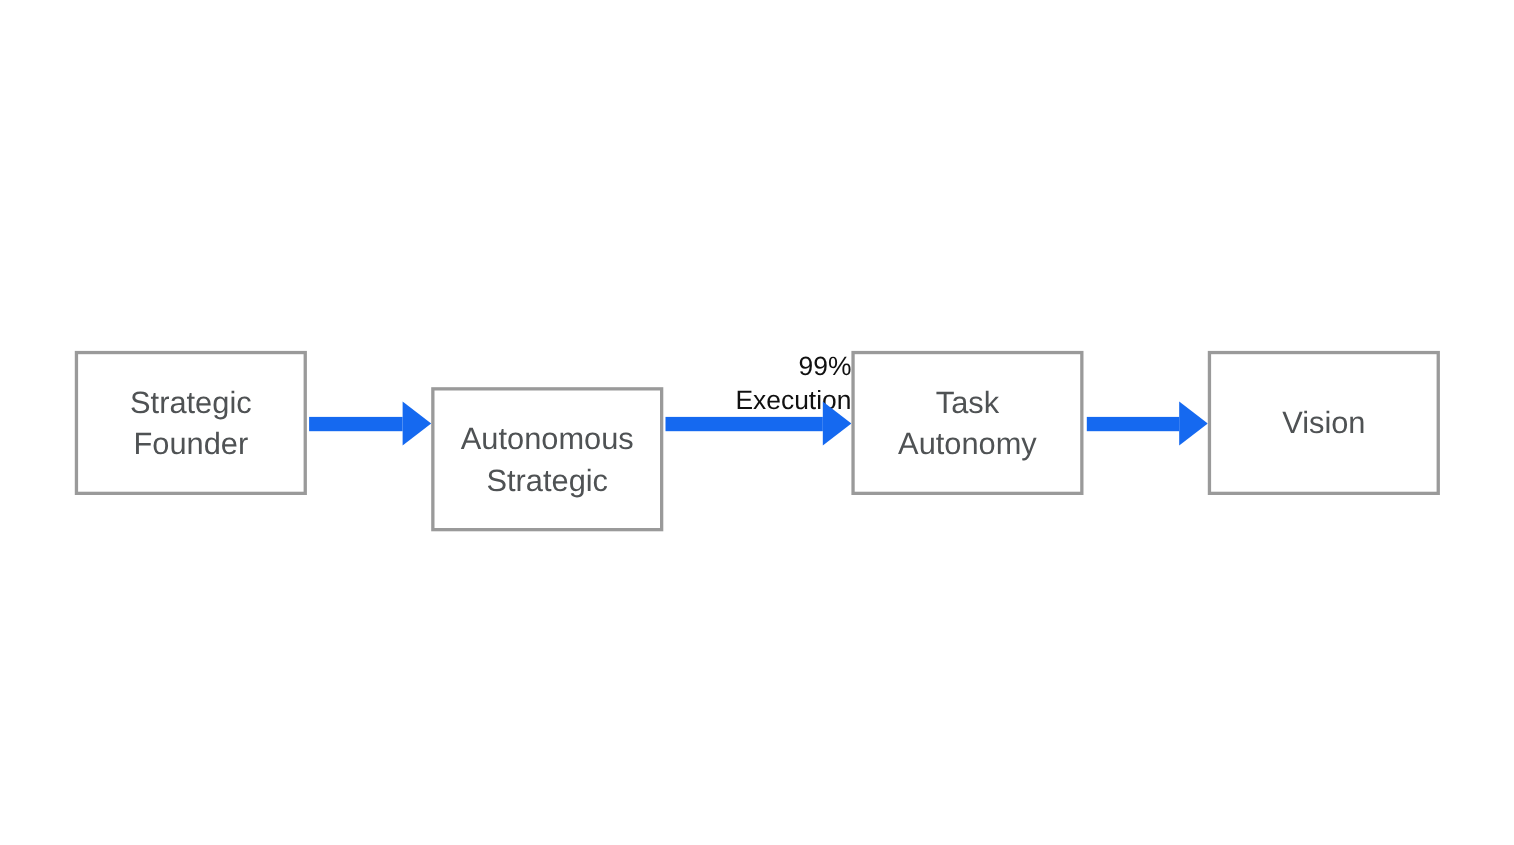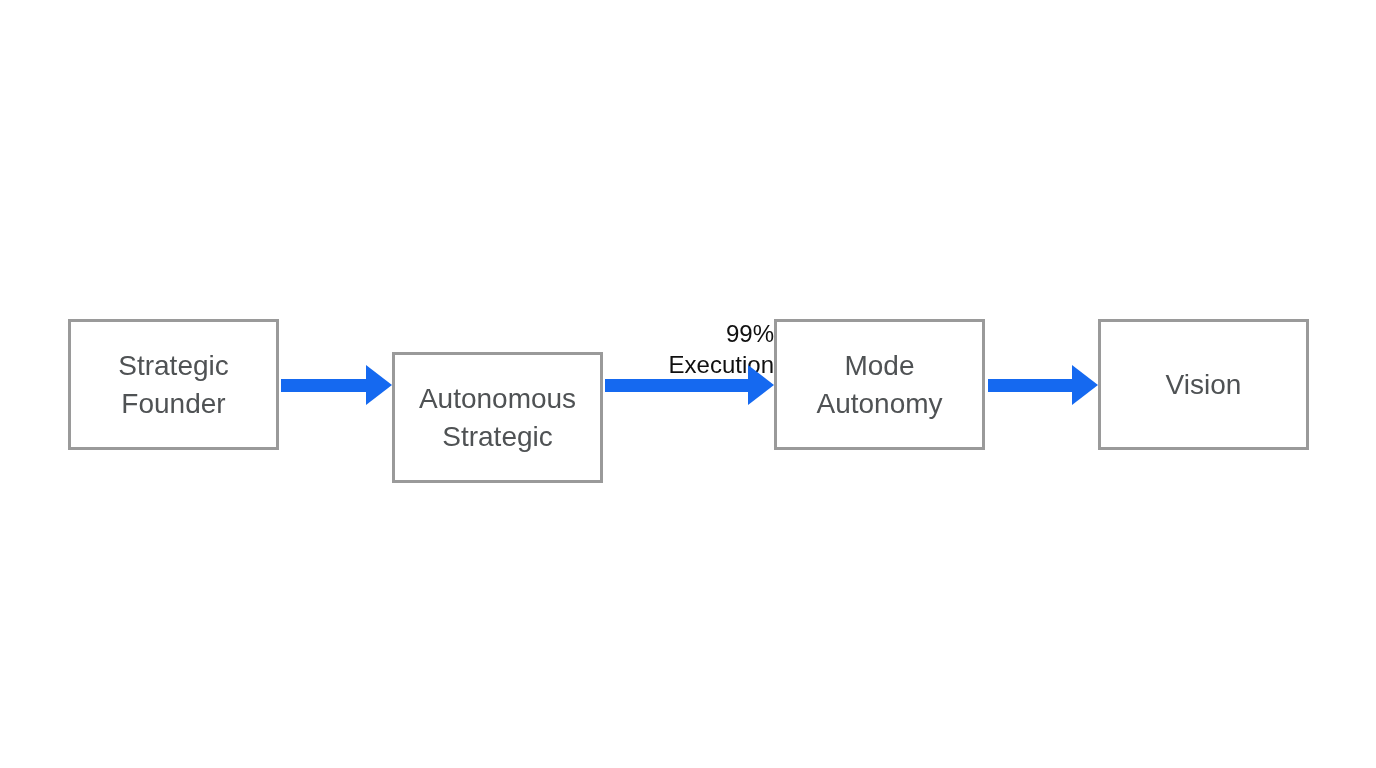--- a/index.html
+++ b/index.html
@@ -107,21 +107,21 @@
   </div>
 
   <div class="edge-label">
     <div>99%</div>
     <div>Execution</div>
   </div>
   <div class="arrow-shaft shaft-2"></div>
   <div class="arrow-head head-2"></div>
 
   <div class="flow-node node-3">
-    <span>Mode</span>
+    <span>Task</span>
     <span>Autonomy</span>
   </div>
 
   <div class="arrow-shaft shaft-3"></div>
   <div class="arrow-head head-3"></div>
 
   <div class="flow-node node-4">
     <span>Vision</span>
   </div>
 

